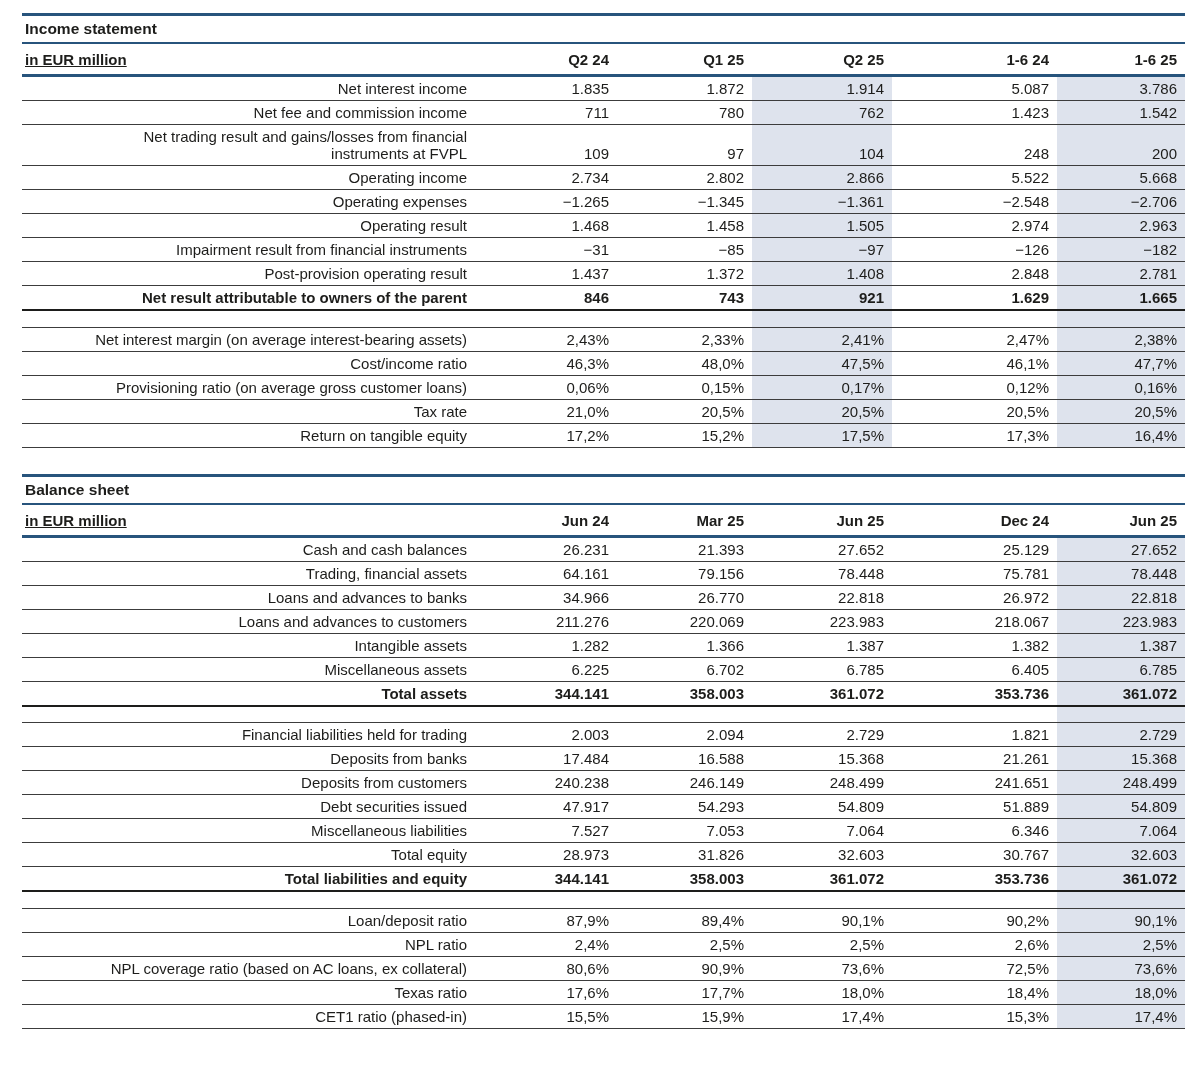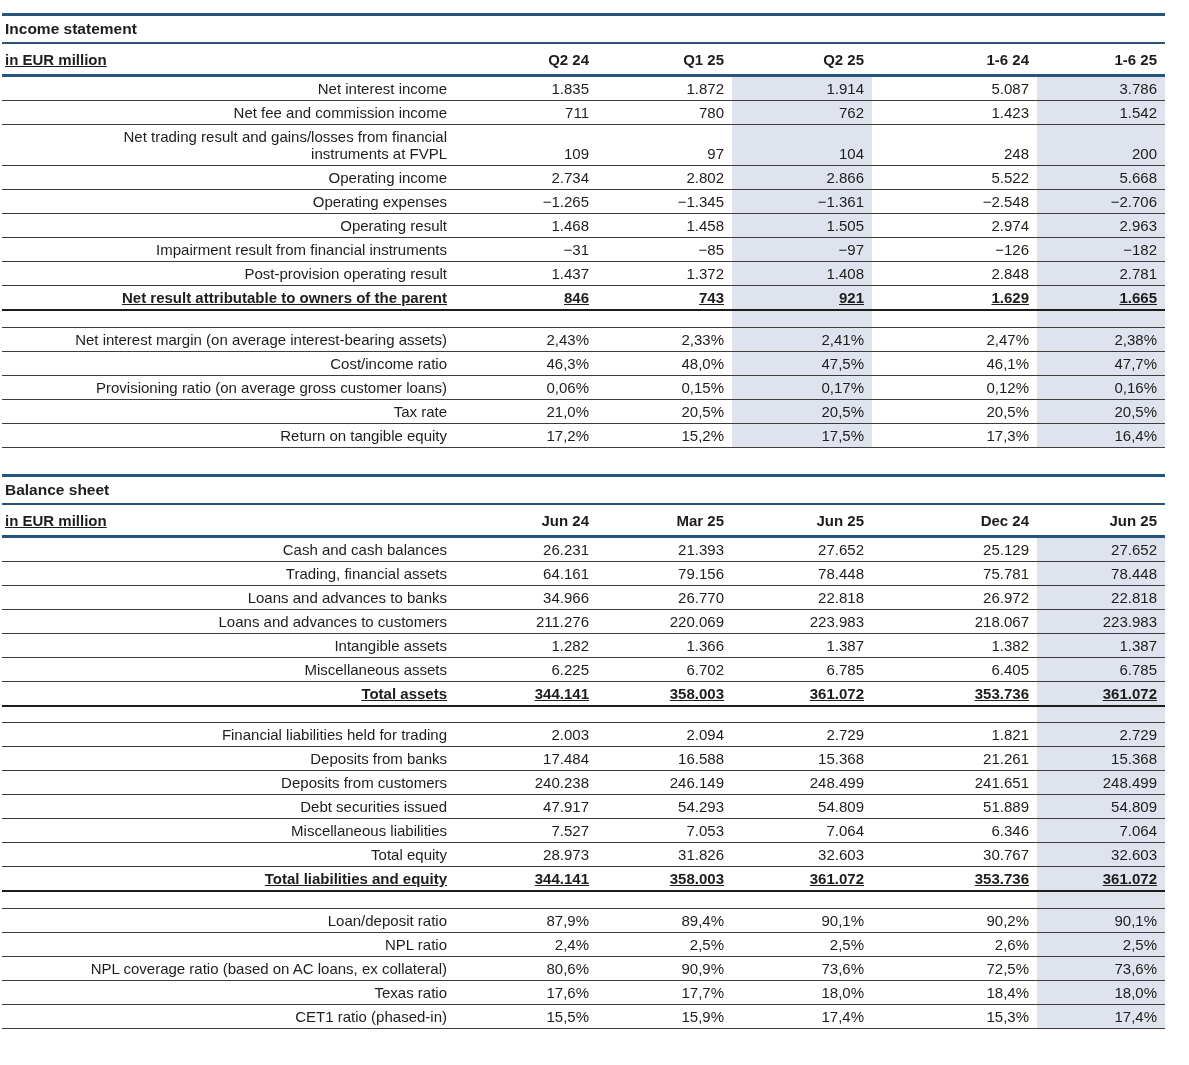--- a/index.html
+++ b/index.html
@@ -8,21 +8,21 @@
     --ink:#1d1d1b;
     --rule:#3c3c3c;
   }
   *{box-sizing:border-box;}
   html,body{margin:0;padding:0;background:#ffffff;}
   body{
     width:1189px;height:1065px;overflow:hidden;
     font-family:"Liberation Sans", sans-serif;
     color:var(--ink);
   }
-  .doc{padding:13px 24px 0 2px;}
+  .doc{padding:13px 24px 0 2px;margin-left:20px;}
   .section{width:1163px;}
   .section + .section{margin-top:26px;}
   .section-title{
     border-top:3px solid var(--accent);
     border-bottom:2px solid var(--accent);
     font-weight:700;
     font-size:15.5px;
     line-height:17px;
     padding:4px 0 5px 3px;
   }
@@ -47,21 +47,21 @@
   }
   thead th.label{text-align:left;padding-left:3px;text-decoration:underline;}
   tbody td{
     border-bottom:1px solid var(--rule);
     vertical-align:bottom;
     line-height:17px;
     padding:3px 0 3px 0;
   }
   td.label{text-align:right;padding-left:3px;white-space:pre-line;}
   .num{text-align:right;padding-right:8px !important;}
-  tr.bold td{font-weight:700;border-bottom:2px solid var(--ink);text-decoration:underline;}
+  tr.bold td{font-weight:700;border-bottom:2px solid var(--ink);}
   tr.spacer td{height:17px;}
   td.hl{background:var(--hl);}
 </style>
 </head>
 <body>
 
 <div class="doc">
 
   <section class="section">
     <div class="section-title">Income statement</div>

